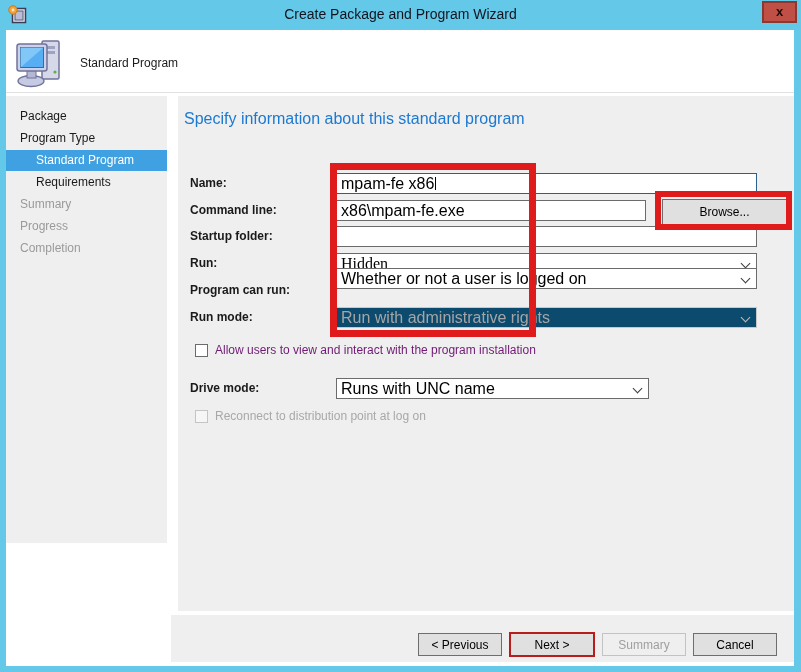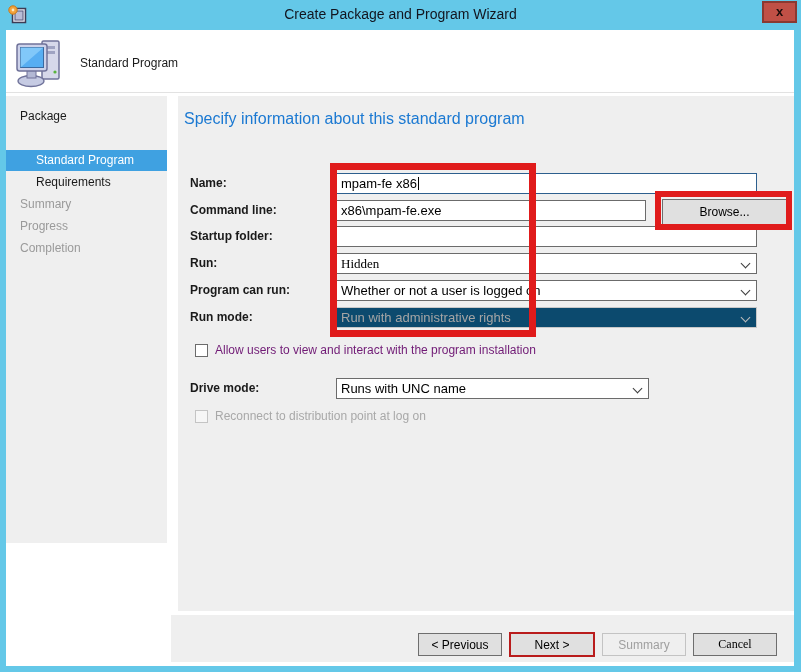--- a/index.html
+++ b/index.html
@@ -33,21 +33,21 @@
   .side-item.active { background:#3fa1e1; color:#ffffff; }
 
   .content { position:absolute; left:178px; top:96px; width:616px; height:515px; background:#efefef; }
   .footer  { position:absolute; left:171px; top:615px; width:623px; height:47px; background:#efefef; }
 
   
   .page-heading { position:absolute; left:184px; top:110px; font-size:16px; color:#1b79d2; }
 
   .flabel { position:absolute; left:190px; font-size:12px; color:#1a1a1a; line-height:21px;font-weight:bold; }
   .finput { position:absolute; left:336px; height:21px; background:#ffffff;
-    border:1px solid #6b6b6b; font-size:13px; color:#000; padding:0 4px;
+    border:1px solid #6b6b6b; font-size:16px; color:#000; padding:0 4px;
     display:flex; align-items:center; overflow:hidden; white-space:nowrap; }
   .finput.focused { border:1px solid #2d5f8e; }
   .caret { width:1px; height:13px; background:#000; margin-left:1px; flex:0 0 auto; }
 
   .combo { padding-right:20px; cursor:default; }
   .chev { position:absolute; right:7px; top:6px; width:7px; height:7px;
     border-right:1px solid #3c3c3c; border-bottom:1px solid #3c3c3c;
     transform:rotate(45deg); }
   .combo.disabled { background:#0c4a6e; border:1px solid #c8c8c8; color:#a5a5a5; }
   .combo.disabled .chev { border-color:#bdbdbd; }
@@ -97,20 +97,21 @@
       <rect x="12" y="33" width="9" height="9" fill="#b3b8d4" stroke="#70739a" stroke-width="1"></rect>
       <rect x="2" y="8" width="30" height="27" rx="2.5" fill="#cdd2ea" stroke="#70739a" stroke-width="1.5"></rect>
       <rect x="5.5" y="11.5" width="23" height="20" fill="#57aef2" stroke="#3b6aa0" stroke-width="1"></rect>
       <path d="M5.5 11.5 L28.5 11.5 L5.5 31.5 Z" fill="#8fd0fb" opacity="0.75"></path>
     </svg>
     <div class="header-title">Standard Program</div>
   </div>
 
   <div class="sidebar">
     <div class="side-item noindent" style="top:10px">Package</div>
+    <div class="side-item noindent" style="top:32px">Program Type</div>
     <div class="side-item indent active" style="top:54px">Standard Program</div>
     <div class="side-item indent" style="top:76px">Requirements</div>
     <div class="side-item noindent future" style="top:98px">Summary</div>
     <div class="side-item noindent future" style="top:120px">Progress</div>
     <div class="side-item noindent future" style="top:142px">Completion</div>
   </div>
 
   <div class="content"></div>
   <div class="page-heading">Specify information about this standard program</div>
 
@@ -131,21 +132,21 @@
     <span></span>
   </div>
 
   <div class="flabel" style="top:253px">Run:</div>
   <div class="finput combo" style="top:253px; width:421px;font-family:Liberation Serif, serif;">
     <span>Hidden</span>
     <span class="chev"></span>
   </div>
 
   <div class="flabel" style="top:280px">Program can run:</div>
-  <div class="finput combo" style="top:268px; width:421px;margin-top:12px;">
+  <div class="finput combo" style="top:268px; width:421px;">
     <span>Whether or not a user is logged on</span>
     <span class="chev"></span>
   </div>
 
   <div class="flabel" style="top:307px">Run mode:</div>
   <div class="finput combo disabled" style="top:307px; width:421px;">
     <span>Run with administrative rights</span>
     <span class="chev"></span>
   </div>
 
@@ -162,18 +163,18 @@
 
   <div class="checkrow disabled" style="left:195px; top:409px;align-items:center;">
     <span class="checkbox"></span>
     <span>Reconnect to distribution point at log on</span>
   </div>
 
   <div class="footer"></div>
   <div class="btn" style="left:418px; top:633px; width:84px; height:23px;">&lt; Previous</div>
   <div class="btn focused" style="left:509px; top:632px; width:86px; height:25px;">Next &gt;</div>
   <div class="btn disabled" style="left:602px; top:633px; width:84px; height:23px;">Summary</div>
-  <div class="btn" style="left:693px; top:633px; width:84px; height:23px;font-family:Liberation Serif, serif;">Cancel</div>
+  <div class="btn" style="left:693px; top:633px; width:84px; height:23px;">Cancel</div>
 
   <div class="annot annot-fields"></div>
   <div class="annot annot-browse"></div>
 
 </div>
 
 </body></html>

